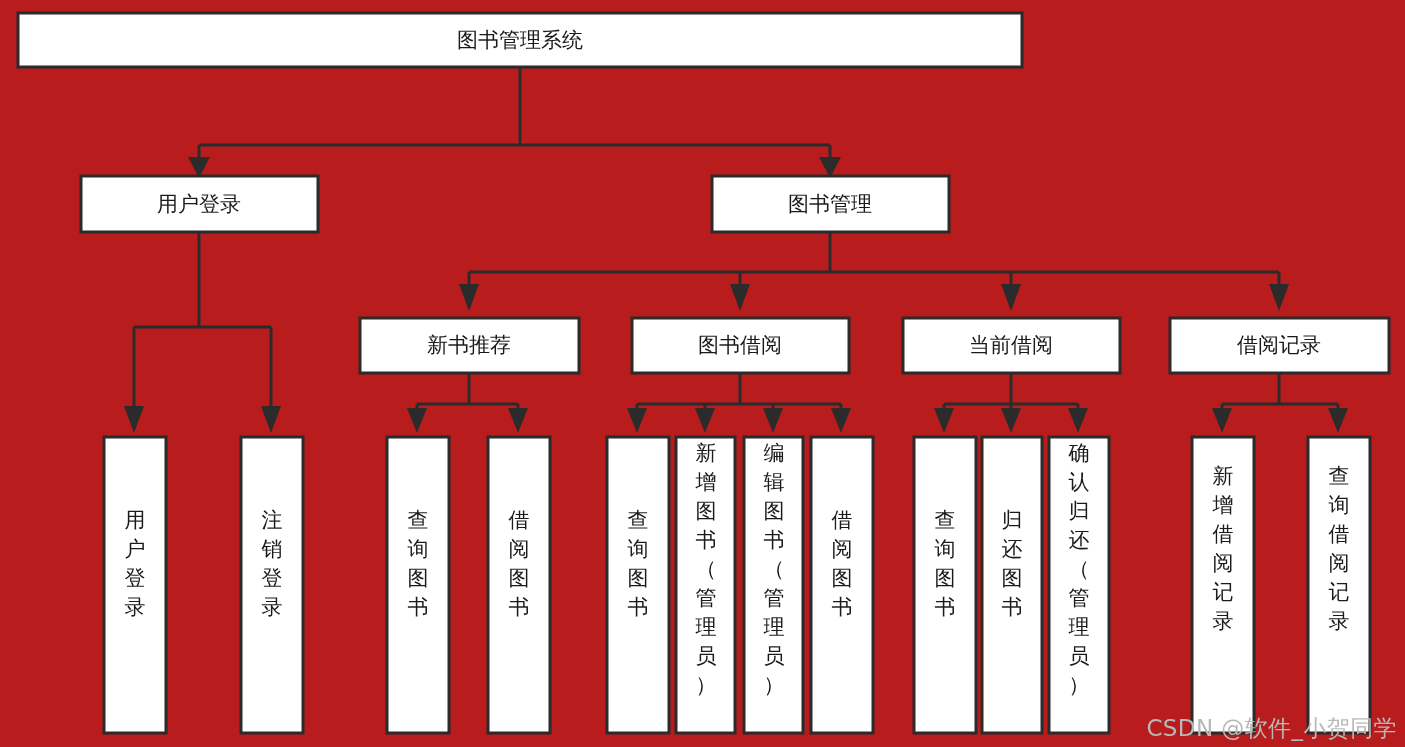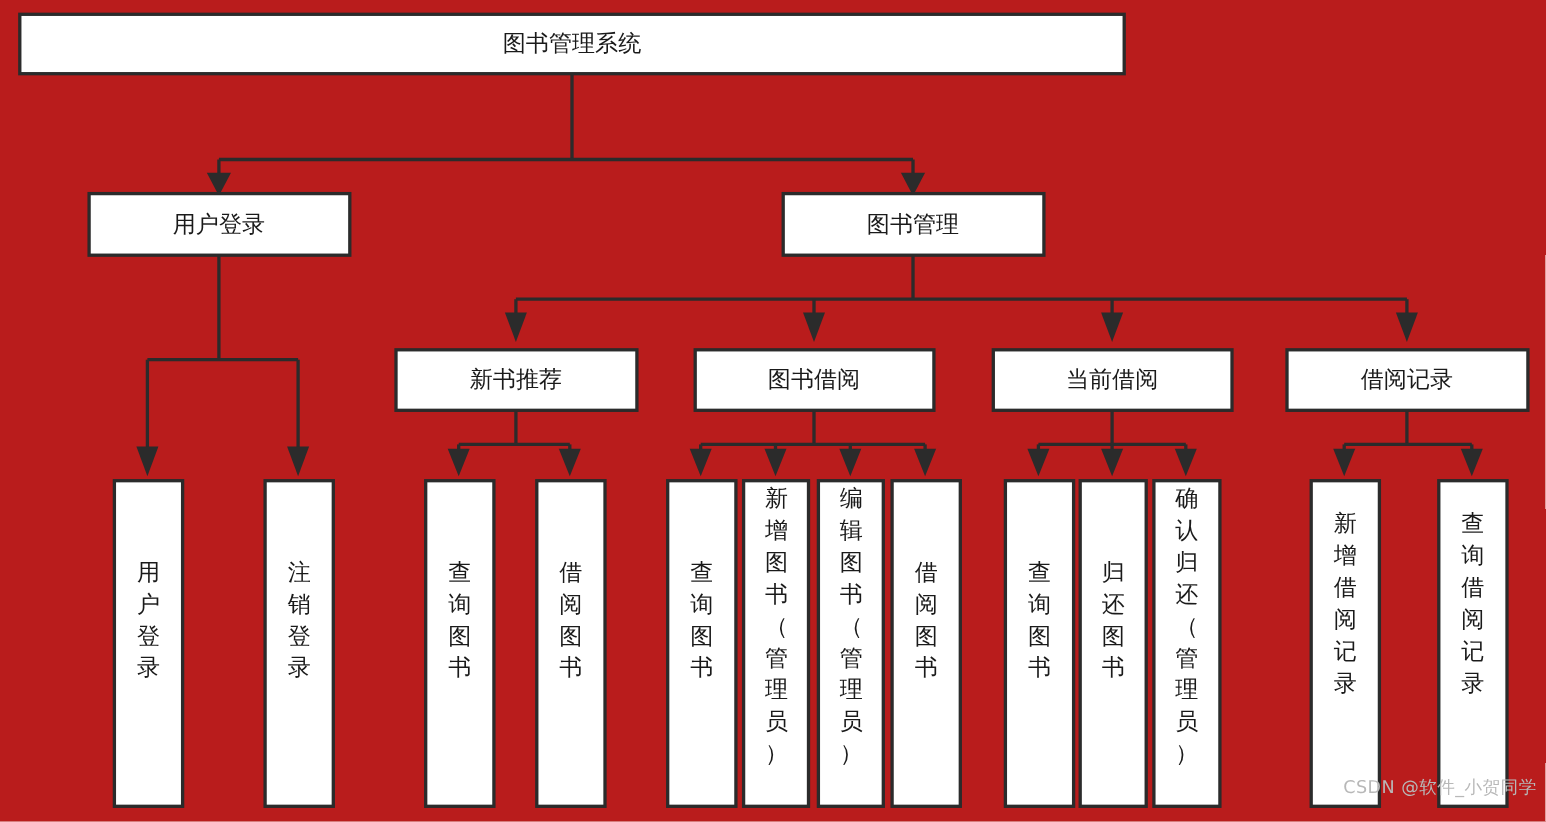--- a/index.html
+++ b/index.html
@@ -50,23 +50,23 @@
   }
   .node-label-v {
     font-family: "DejaVu Sans", "Liberation Sans", sans-serif;
     font-size: 21px;
     fill: #1a1a1a;
     text-anchor: middle;
   }
   .watermark {
     position: absolute;
     right: 8px;
-    bottom: 20px;
-    font-family: "DejaVu Sans", "Liberation Sans", sans-serif;
-    font-size: 16px;
+    bottom: 3px;
+    font-family: "DejaVu Sans", "Liberation Sans", sans-serif;
+    font-size: 23px;
     color: #b8b8b8;
     letter-spacing: 0.4px;
     white-space: nowrap;
     user-select: none;
   }
 </style>
 </head>
 <body>
 
 <div id="diagram-root">

